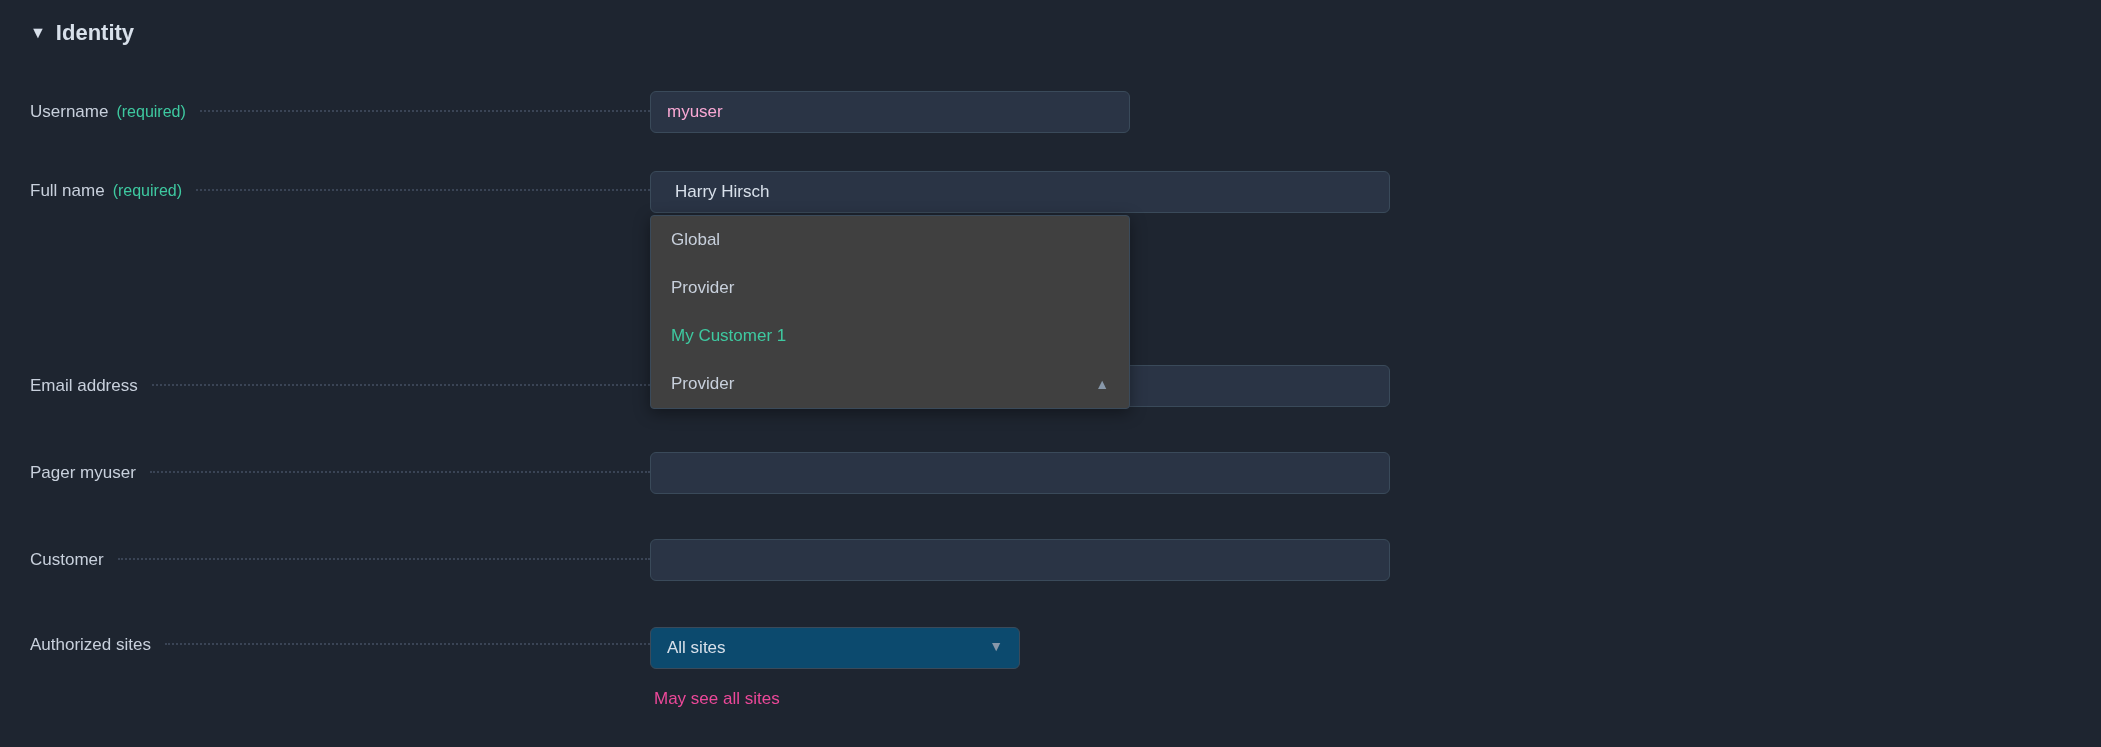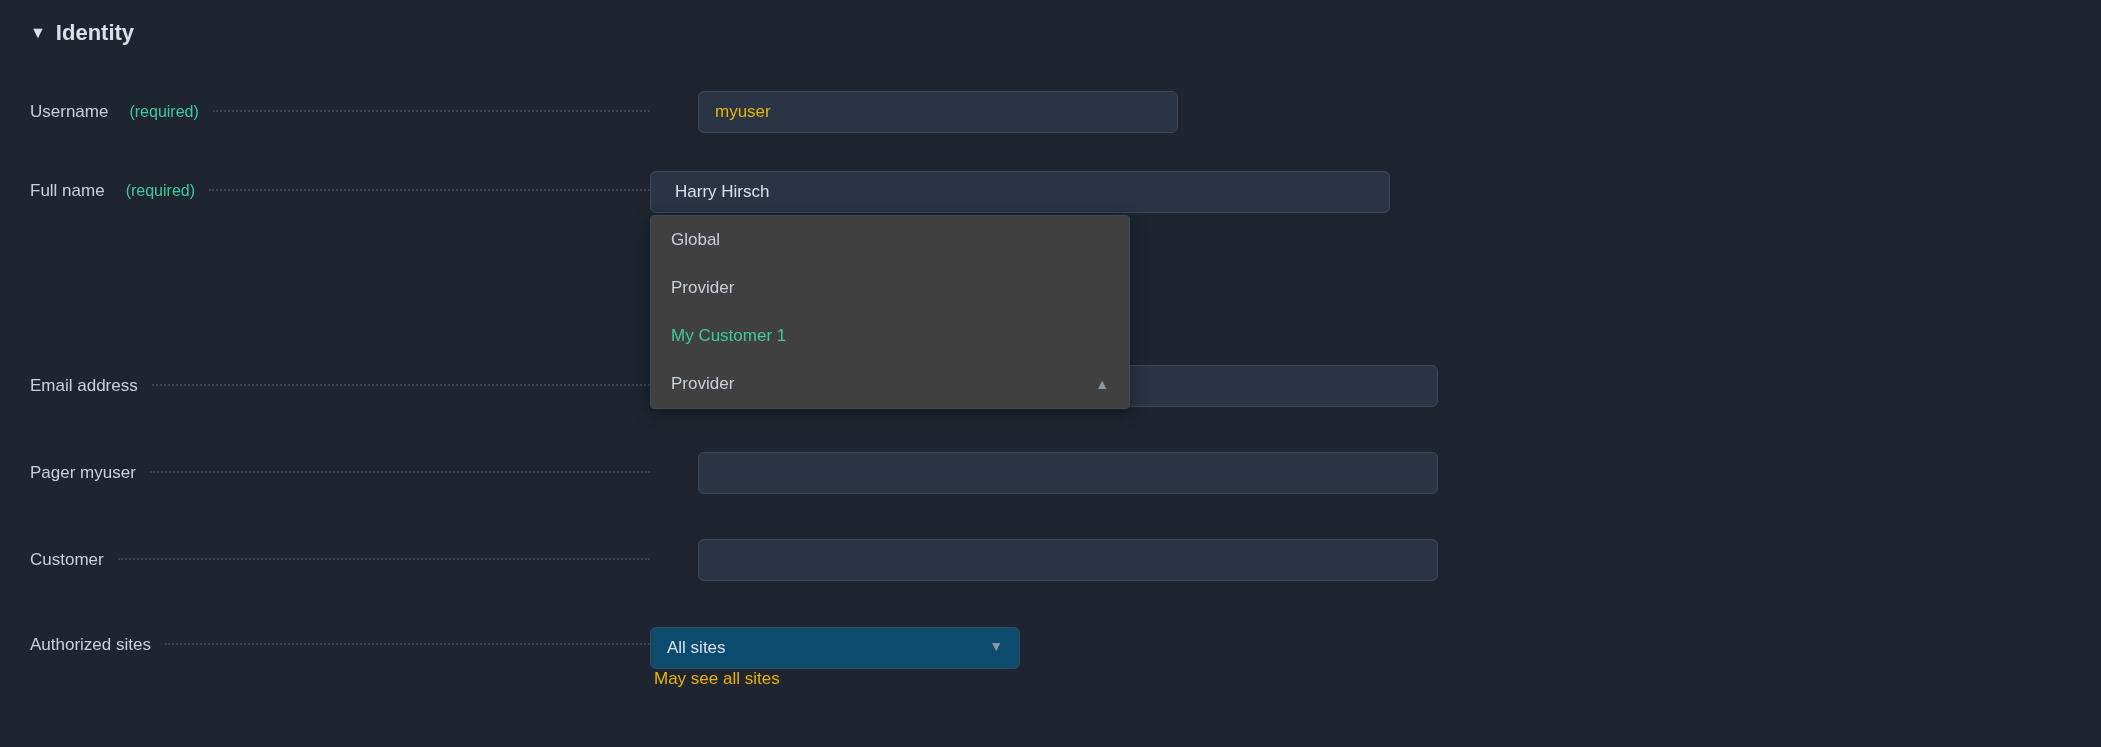--- a/index.html
+++ b/index.html
@@ -62,46 +62,44 @@
       width: 620px;
       min-width: 620px;
       color: #c8d0dc;
       font-size: 17px;
       white-space: nowrap;
     }
 
     .required-tag {
       color: #3ec9a0;
       font-size: 16px;
-      margin-left: 13px;
     }
 
     .dots {
       flex: 1;
       border-bottom: 2px dotted #3a4455;
       margin-left: 6px;
       margin-bottom: 2px;
     }
 
     .form-input-area {
       flex: 1;
       display: flex;
       align-items: center;
     }
 
     .text-input {
       background-color: #2a3445;
       border: 1px solid #3a4a5a;
       border-radius: 6px;
-      color: #eab308;
+      color: #f9a8d4;
       font-size: 17px;
       padding: 10px 16px;
       width: 480px;
       outline: none;
-      margin-left: 48px;
     }
 
     .full-width-input {
       width: 740px;
     }
 
     
     .dropdown-container {
       position: relative;
       width: 740px;
@@ -169,22 +167,22 @@
       cursor: pointer;
       user-select: none;
     }
 
     .down-arrow {
       color: #8898aa;
       font-size: 14px;
     }
 
     .sites-help-text {
-      margin-top: 0;
-      color: #eab308;
+      margin-top: 20px;
+      color: #ec4899;
       font-size: 17px;
       padding-left: 4px;
     }
 
     .sites-input-wrapper {
       display: flex;
       flex-direction: column;
     }
 
     

